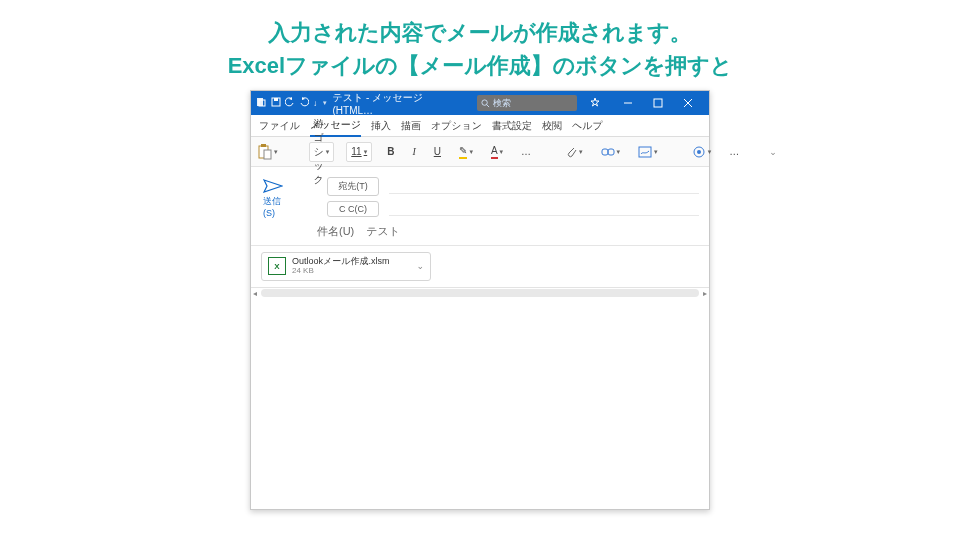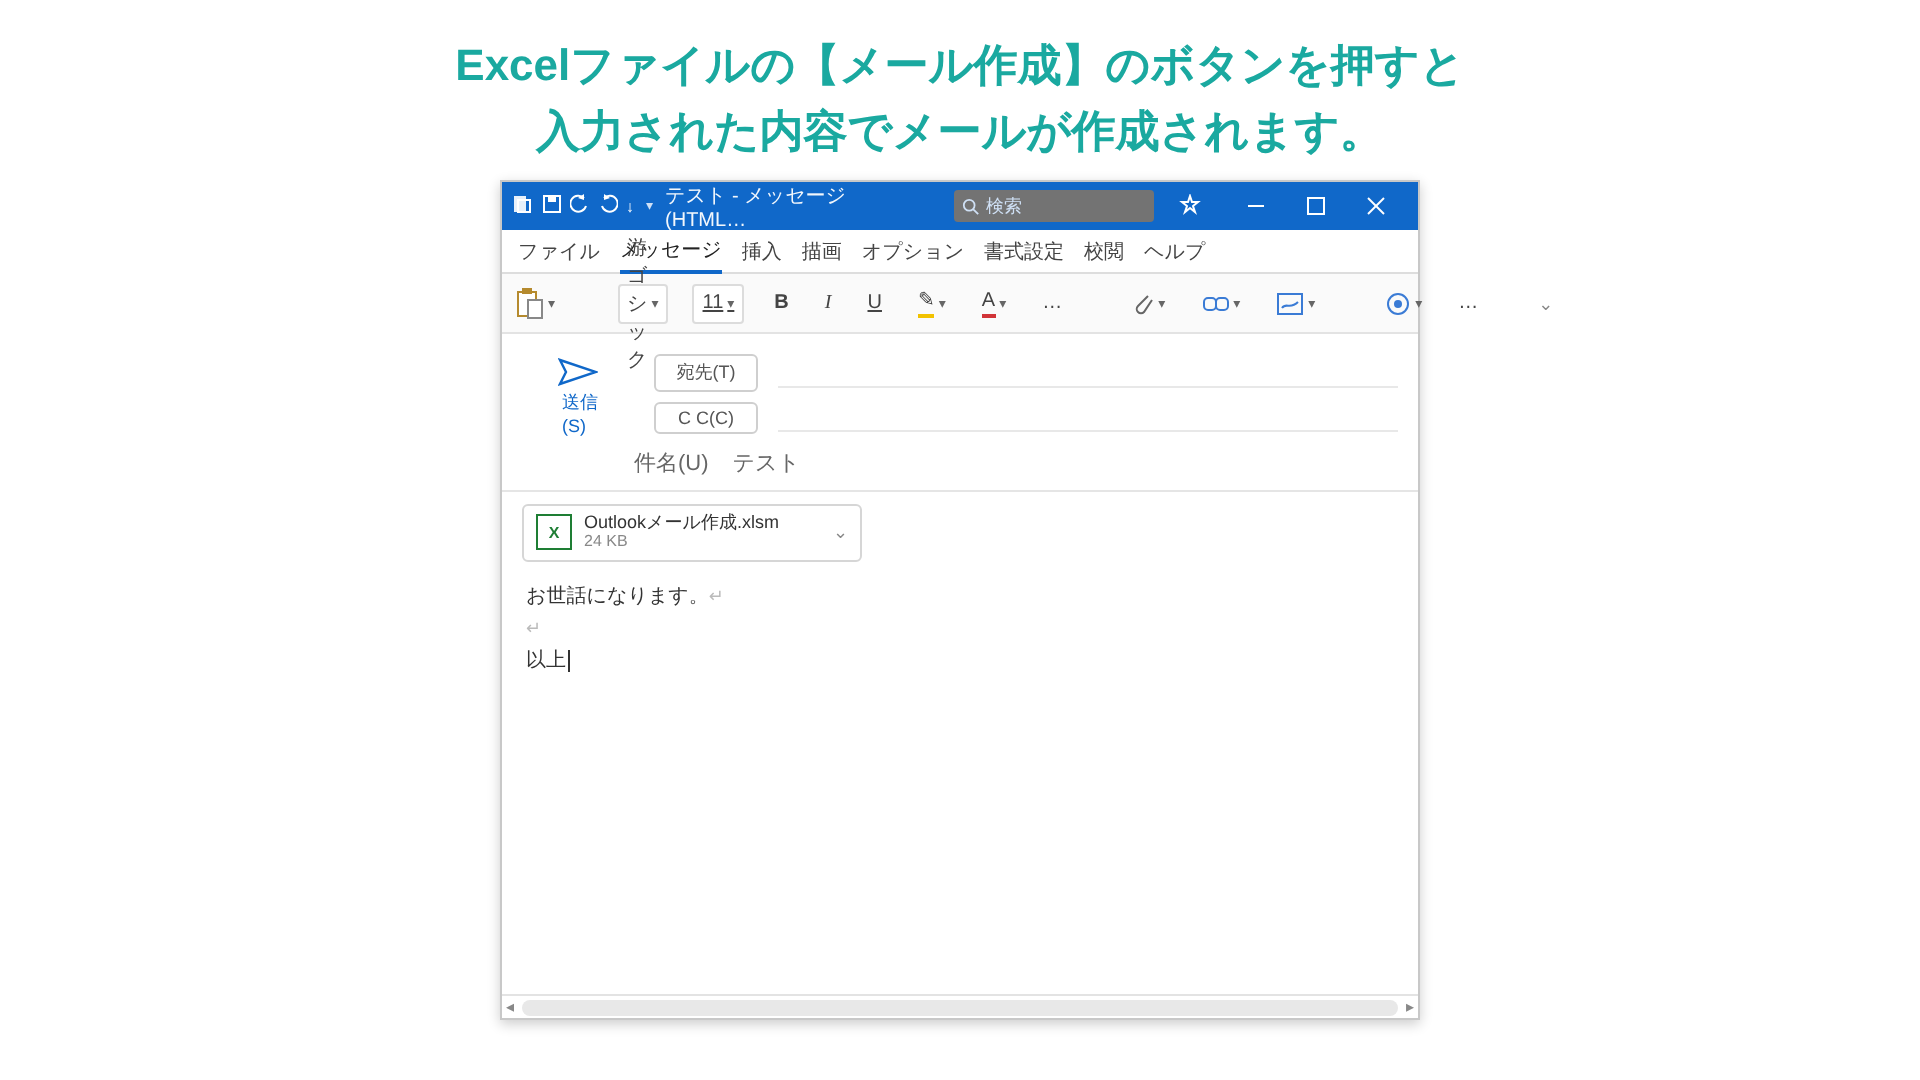--- a/index.html
+++ b/index.html
@@ -95,21 +95,21 @@
   
   .compose {
     display:flex;
     border-bottom:1px solid #e5e5e5;
     padding: 10px 10px 6px 10px;
     gap:10px;
   }
   .sendcol { width:40px; display:flex; flex-direction:column; align-items:center; }
   .sendbtn {
     width:36px; height:42px; border:none;
-    display:flex; flex-direction:column; align-items:flex-end; justify-content:center;
+    display:flex; flex-direction:column; align-items:flex-start; justify-content:center;
     color:#1068c9; font-size:9px; gap:2px;
   }
   .fields { flex:1; display:flex; flex-direction:column; gap:5px; }
   .row { display:flex; align-items:center; gap:10px; }
   .chip {
     border:1px solid #cfcfcf; border-radius:3px;
     font-size:9px; color:#555;
     padding: 2px 8px; min-width:52px; text-align:center;
     background:#fff;
     margin-left:16px;
@@ -139,22 +139,22 @@
   
   .hscroll { height:12px; border-top:1px solid #e3e3e3; display:flex; align-items:center; padding:0 2px; }
   .hscroll .bar { flex:1; height:8px; background:#e8e8e8; border-radius:4px; margin:0 4px; }
   .hscroll .arrow { font-size:8px; color:#888; }
   svg { display:block; }
 </style>
 </head>
 <body>
 
 <div class="caption">
+  <div>入力された内容でメールが作成されます。</div>
   <div>Excelファイルの【メール作成】のボタンを押すと</div>
-  <div>入力された内容でメールが作成されます。</div>
 </div>
 
 <div class="outlook-window">
 
   <div class="titlebar">
     <div class="qa">
       <span>
         <svg class="ic" viewBox="0 0 10 10">
             <rect x="0" y="1" width="6" height="8" fill="#fff" opacity=".9"></rect>
             <rect x="2" y="3" width="6" height="6" fill="none" stroke="#fff" stroke-width="1"></rect>
@@ -321,25 +321,20 @@
 
   <div class="attach">
     <div class="xls">X</div>
     <div class="meta">
       <span class="fn">Outlookメール作成.xlsm</span>
       <span class="sz">24 KB</span>
     </div>
     <span class="dd">⌄</span>
   </div>
 
-  <div class="mailbody">
-    <p><span>お世話になります。</span><span class="ret">↵</span></p>
-    <p><span></span><span class="ret">↵</span></p>
-    <p><span>以上</span><span style="border-left:1px solid #333; margin-left:1px;">&nbsp;</span></p>
-  </div>
 
   <div class="hscroll">
     <span class="arrow">◂</span>
     <div class="bar"></div>
     <span class="arrow">▸</span>
   </div>
 
 </div>
 
 </body></html>

